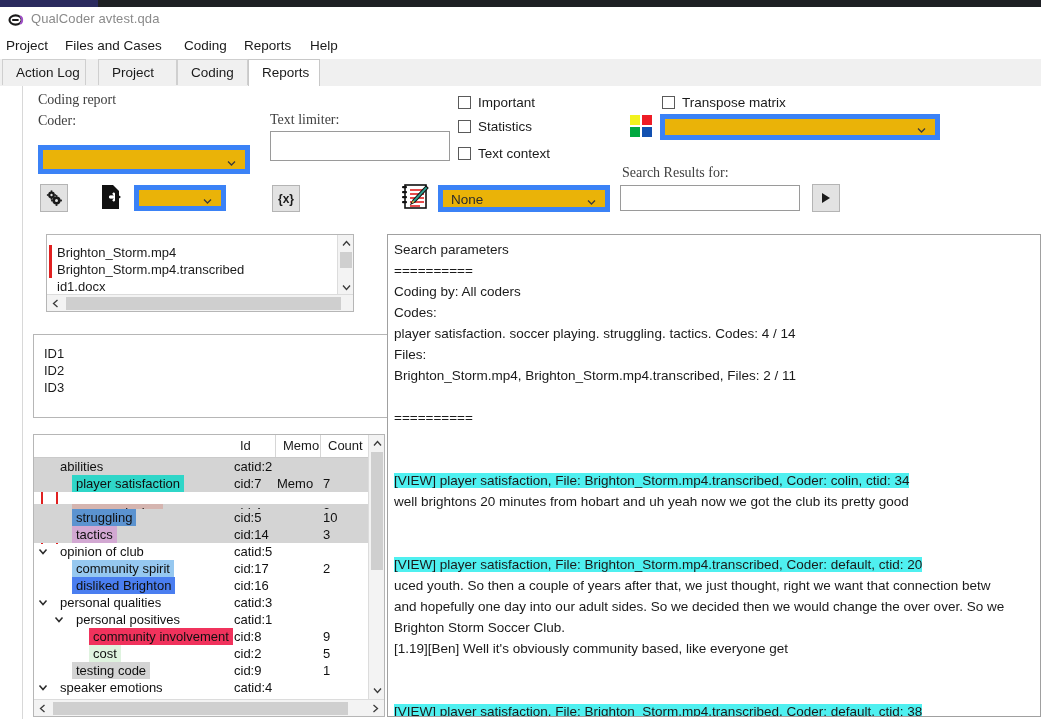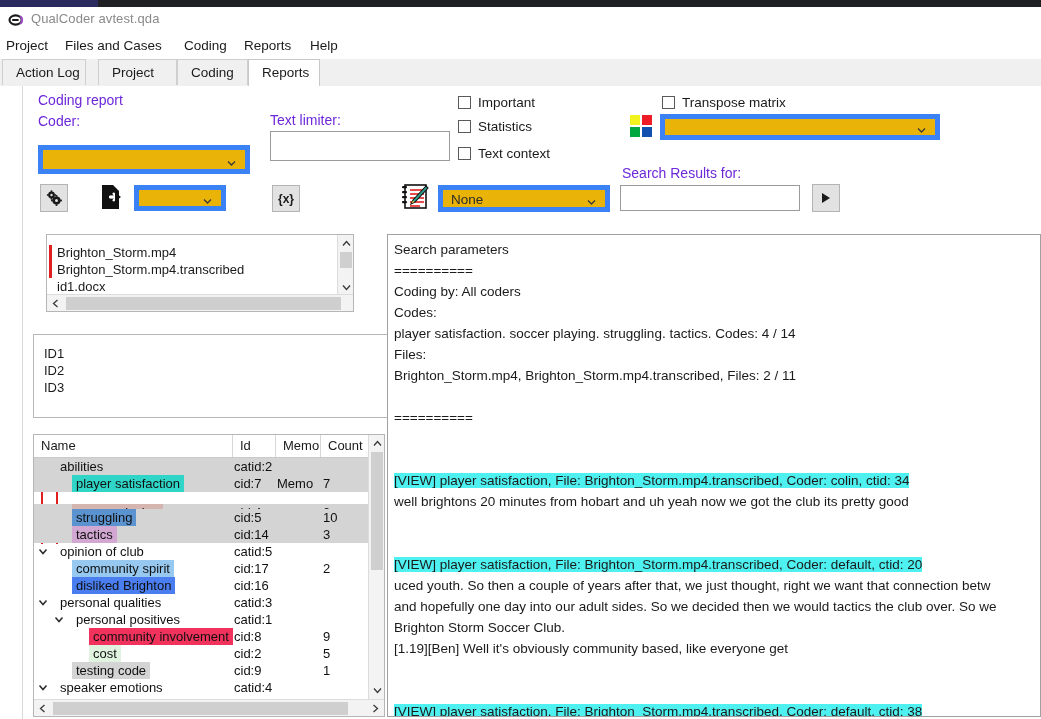--- a/index.html
+++ b/index.html
@@ -28,21 +28,21 @@
   
   .tabbar{position:absolute;left:0;top:59px;width:1041px;height:27px;background:#f0f0f0;border-bottom:1px solid #c8c8c8;}
   .tab{position:absolute;top:0;height:26px;line-height:26px;padding:0 13px;font-size:13.5px;color:#1a1a1a;
        background:#f0f0f0;border:1px solid #cfcfcf;border-bottom:none;box-sizing:border-box;white-space:nowrap;cursor:default;}
   .tab.sel{background:#ffffff;border-color:#c8c8c8;height:27px;line-height:26px;font-weight:normal;}
 
   
   .content{position:absolute;left:0;top:86px;width:1041px;height:633px;background:#ffffff;}
   .vline{position:absolute;left:22px;top:0;width:1px;height:633px;background:#d8d8d8;}
 
-  .lbl{position:absolute;font-size:13.5px;color:#6d28d9;white-space:nowrap;}
+  .lbl{position:absolute;font-size:13.5px;color:#404040;white-space:nowrap;font-family:Liberation Serif, serif;}
 
   
   .combo{position:absolute;background:#eab308;border:5px solid #3b82f6;box-sizing:border-box;}
   .combo .txt{position:absolute;left:8px;top:50%;transform:translateY(-50%);font-size:13.5px;color:#2b2b2b;white-space:nowrap;}
   .combo .chev{position:absolute;right:9px;top:50%;transform:translateY(-50%);width:9px;height:9px;}
   .textinput{position:absolute;background:#ffffff;border:1px solid #9a9a9a;box-sizing:border-box;}
   .btn{position:absolute;background:#e2e2e2;border:1px solid #b4b4b4;box-sizing:border-box;
        display:flex;align-items:center;justify-content:center;}
   .iconbtn{position:absolute;display:flex;align-items:center;justify-content:center;}
 
@@ -285,21 +285,20 @@
 
     <div class="panel framed" style="left:33px;top:248px;width:372px;height:84px">
       <div class="listitem" style="top:11px">ID1</div>
       <div class="listitem" style="top:28px">ID2</div>
       <div class="listitem" style="top:45px">ID3</div>
     </div>
 
     <div class="panel framed" style="left:33px;top:348px;width:352px;height:283px">
       <div class="tt">
         <div class="tthead" style="width:334px">
-          <div class="tth" style="left:0px;width:199px">Name</div>
           <div class="tth" style="left:199px;width:43px">Id</div>
           <div class="tth" style="left:242px;width:45px">Memo</div>
           <div class="tth" style="left:287px;width:47px;border-right:none">Count</div>
         </div>
 
         <div class="guide" style="left:7px;top:23px;height:86px"></div>
         <div class="guide" style="left:22px;top:40px;height:69px"></div>
 
         <div id="tree-rows">
             <div class="ttrow" style="top: 23px; width: 334px;">
@@ -447,21 +446,21 @@
           <div style="height: 21px; white-space: nowrap;"><span style="font-size: 13.5px; line-height: 21px;"></span></div>
           <div style="height: 21px; white-space: nowrap;"><span style="font-size: 13.5px; line-height: 21px;">==========</span></div>
           <div style="height: 21px; white-space: nowrap;"><span style="font-size: 13.5px; line-height: 21px;"></span></div>
           <div style="height: 21px; white-space: nowrap;"><span style="font-size: 13.5px; line-height: 21px;"></span></div>
           <div style="height: 21px; white-space: nowrap;"><span class="hl" style="font-size: 13.5px; line-height: 21px;">[VIEW] player satisfaction, File: Brighton_Storm.mp4.transcribed,  Coder: colin, ctid: 34</span></div>
           <div style="height: 21px; white-space: nowrap;"><span style="font-size: 13.5px; line-height: 21px;">well brightons 20 minutes from hobart and uh yeah now we got the club its pretty good</span></div>
           <div style="height: 21px; white-space: nowrap;"><span style="font-size: 13.5px; line-height: 21px;"></span></div>
           <div style="height: 21px; white-space: nowrap;"><span style="font-size: 13.5px; line-height: 21px;"></span></div>
           <div style="height: 21px; white-space: nowrap;"><span class="hl" style="font-size: 13.5px; line-height: 21px;">[VIEW] player satisfaction, File: Brighton_Storm.mp4.transcribed,  Coder: default, ctid: 20</span></div>
           <div style="height: 21px; white-space: nowrap;"><span style="font-size: 13.5px; line-height: 21px;">uced youth. So then a couple of years after that, we just thought, right we want that connection betw</span></div>
-          <div style="height: 21px; white-space: nowrap;"><span style="font-size: 13.5px; line-height: 21px;">and hopefully one day into our adult sides. So we decided then we would tactics the club over. So we</span></div>
+          <div style="height: 21px; white-space: nowrap;"><span style="font-size: 13.5px; line-height: 21px;">and hopefully one day into our adult sides. So we decided then we would change the over over. So we</span></div>
           <div style="height: 21px; white-space: nowrap;"><span style="font-size: 13.5px; line-height: 21px;">Brighton Storm Soccer Club.</span></div>
           <div style="height: 21px; white-space: nowrap;"><span style="font-size: 13.5px; line-height: 21px;">[1.19][Ben] Well it's obviously community based, like everyone get</span></div>
           <div style="height: 21px; white-space: nowrap;"><span style="font-size: 13.5px; line-height: 21px;"></span></div>
           <div style="height: 21px; white-space: nowrap;"><span style="font-size: 13.5px; line-height: 21px;"></span></div>
           <div style="height: 21px; white-space: nowrap;"><span class="hl" style="font-size: 13.5px; line-height: 21px;">[VIEW] player satisfaction, File: Brighton_Storm.mp4.transcribed,  Coder: default, ctid: 38</span></div>
         </div>
     </div>
 
   </div>
 </div>

